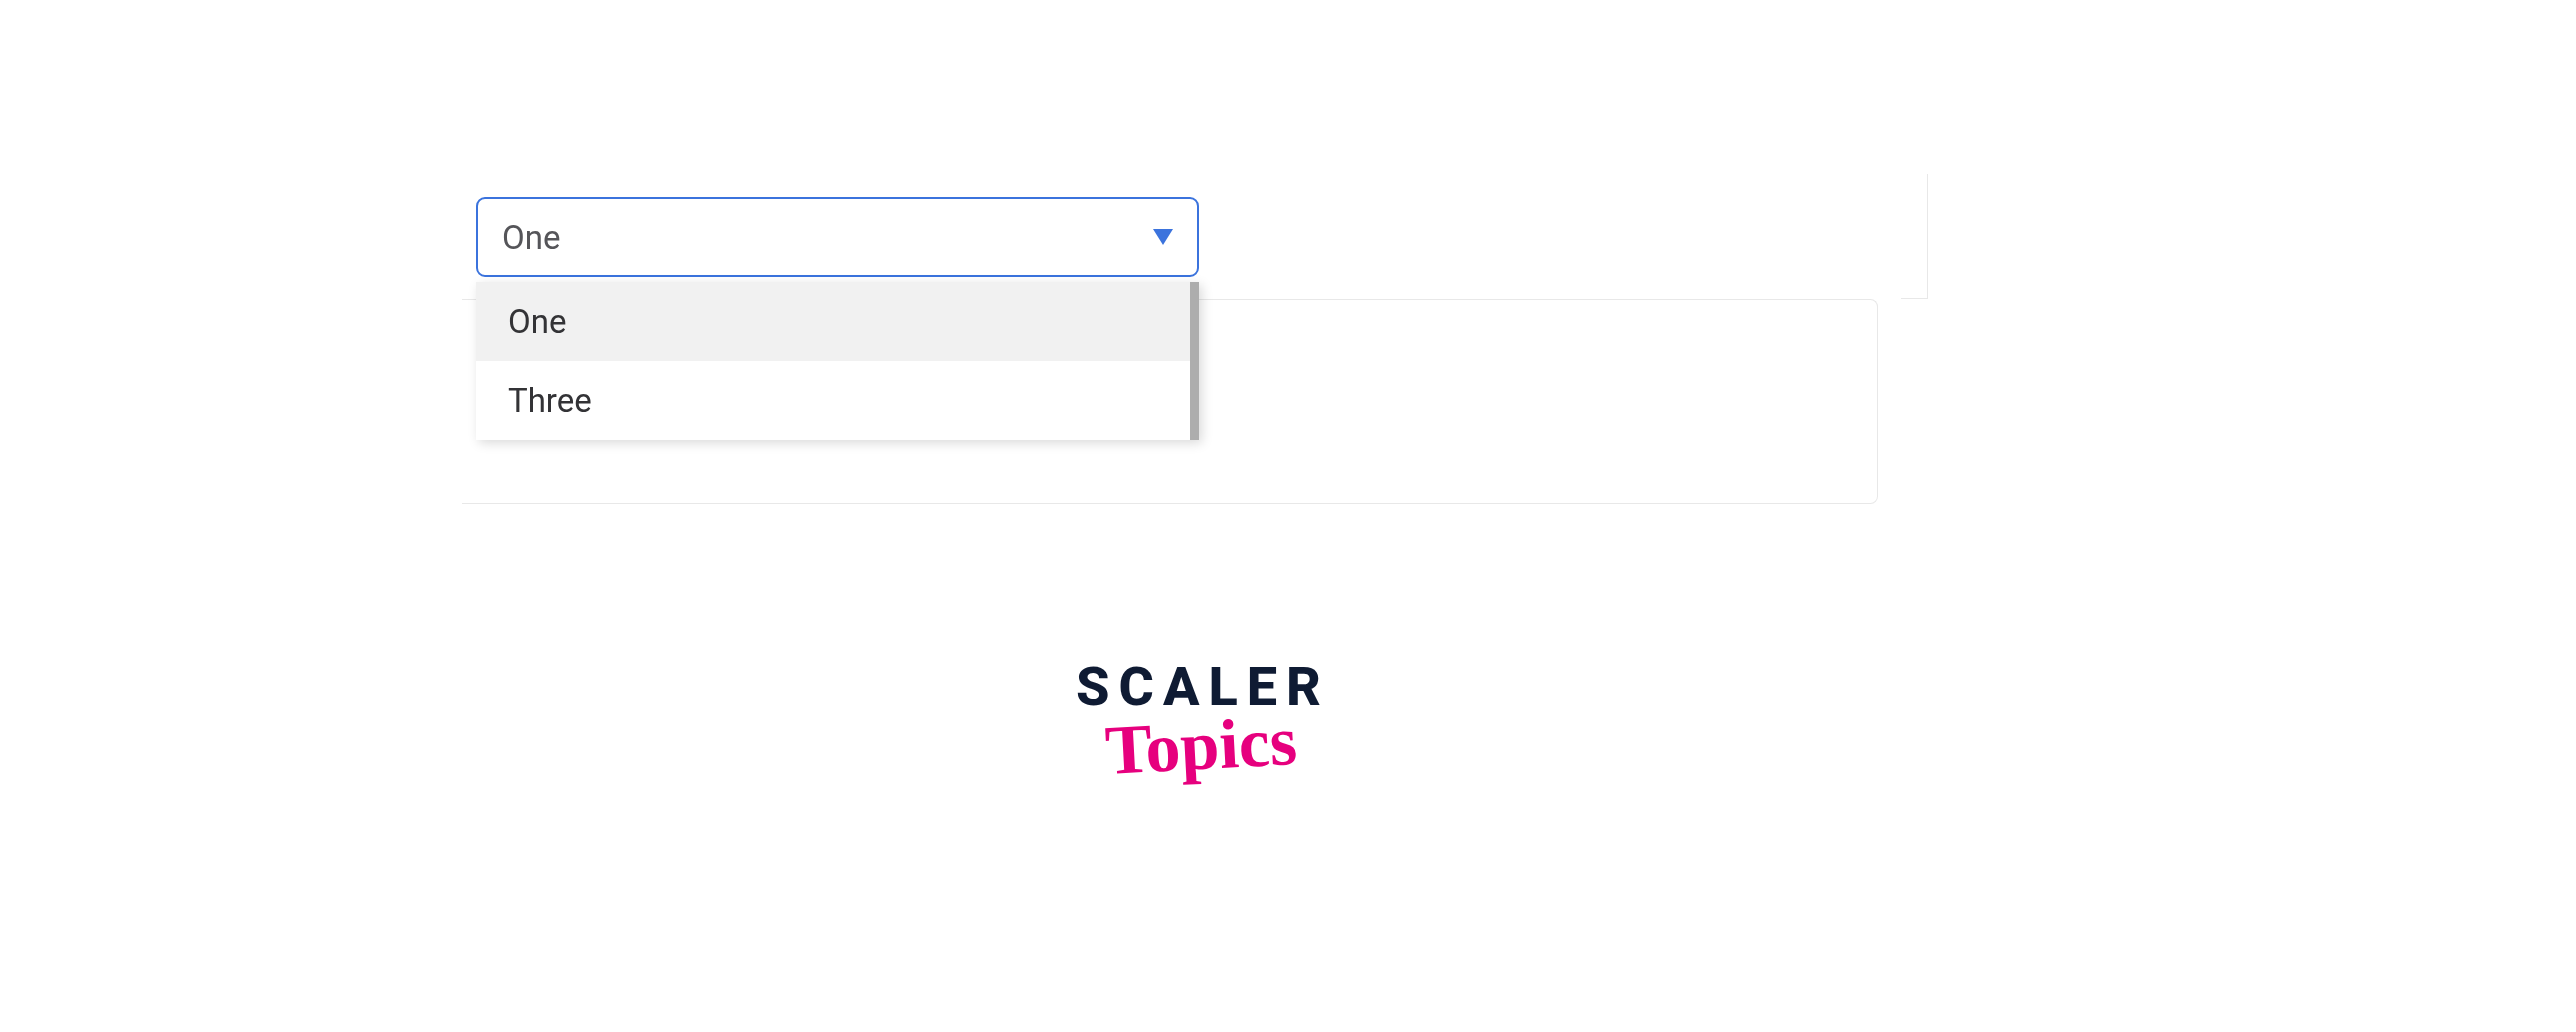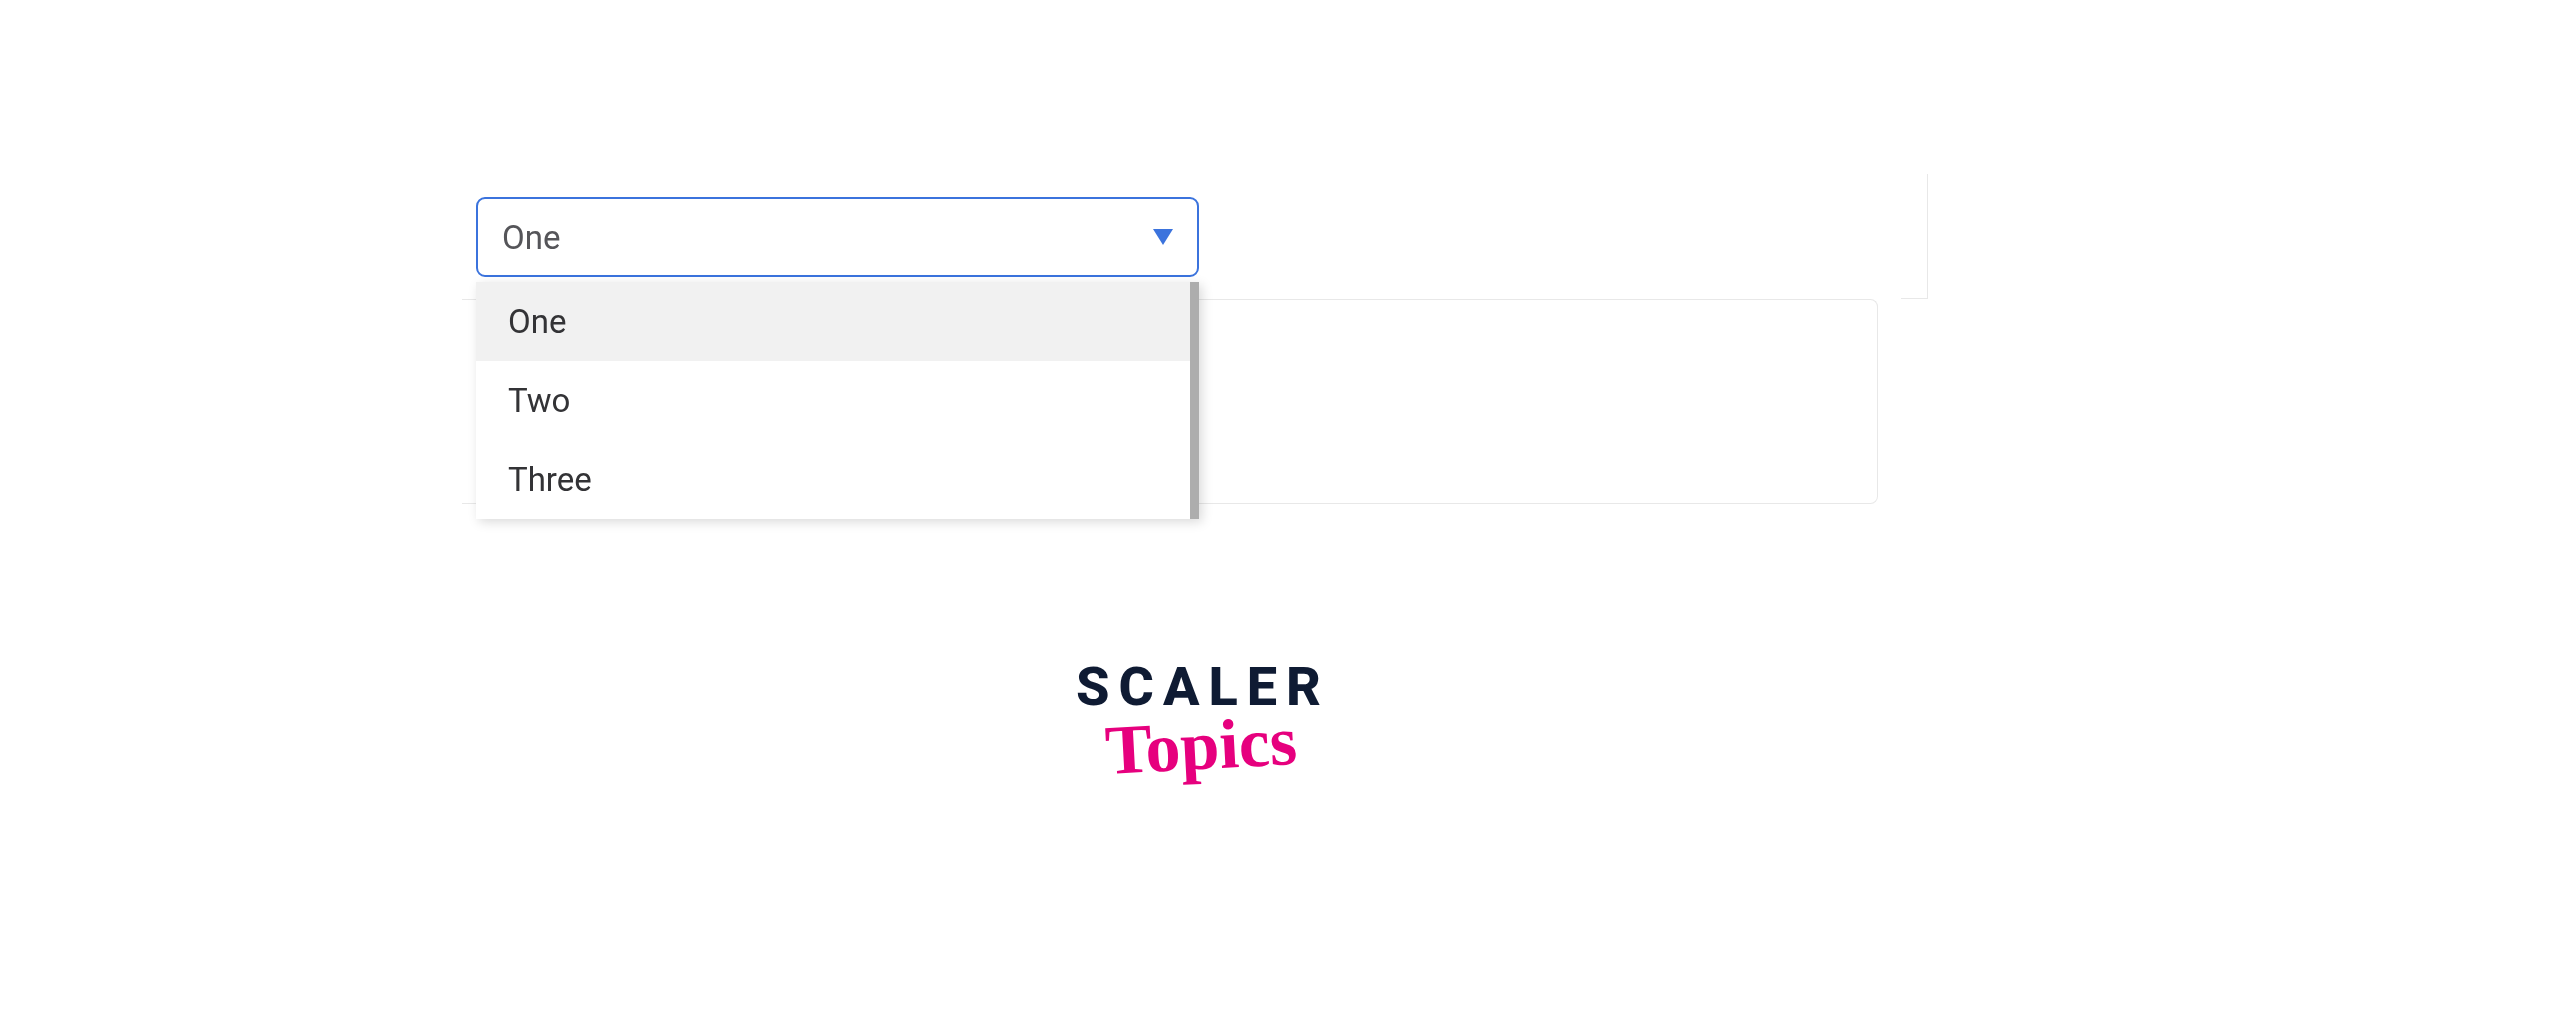--- a/index.html
+++ b/index.html
@@ -145,23 +145,20 @@
   <div class="dropdown-trigger">
     <span class="dropdown-selected">One</span>
     <span class="caret-icon"></span>
   </div>
 
   <div class="dropdown-list">
     <div class="dropdown-option highlighted">
       <span>One</span>
     </div>
     <div class="dropdown-option">
-      <span>Two</span>
-    </div>
-    <div class="dropdown-option">
       <span>Three</span>
     </div>
   </div>
 
 </div>
 
 <div class="logo">
   <div class="logo-primary">SCALER</div>
   <div class="logo-script">Topics</div>
 </div>

